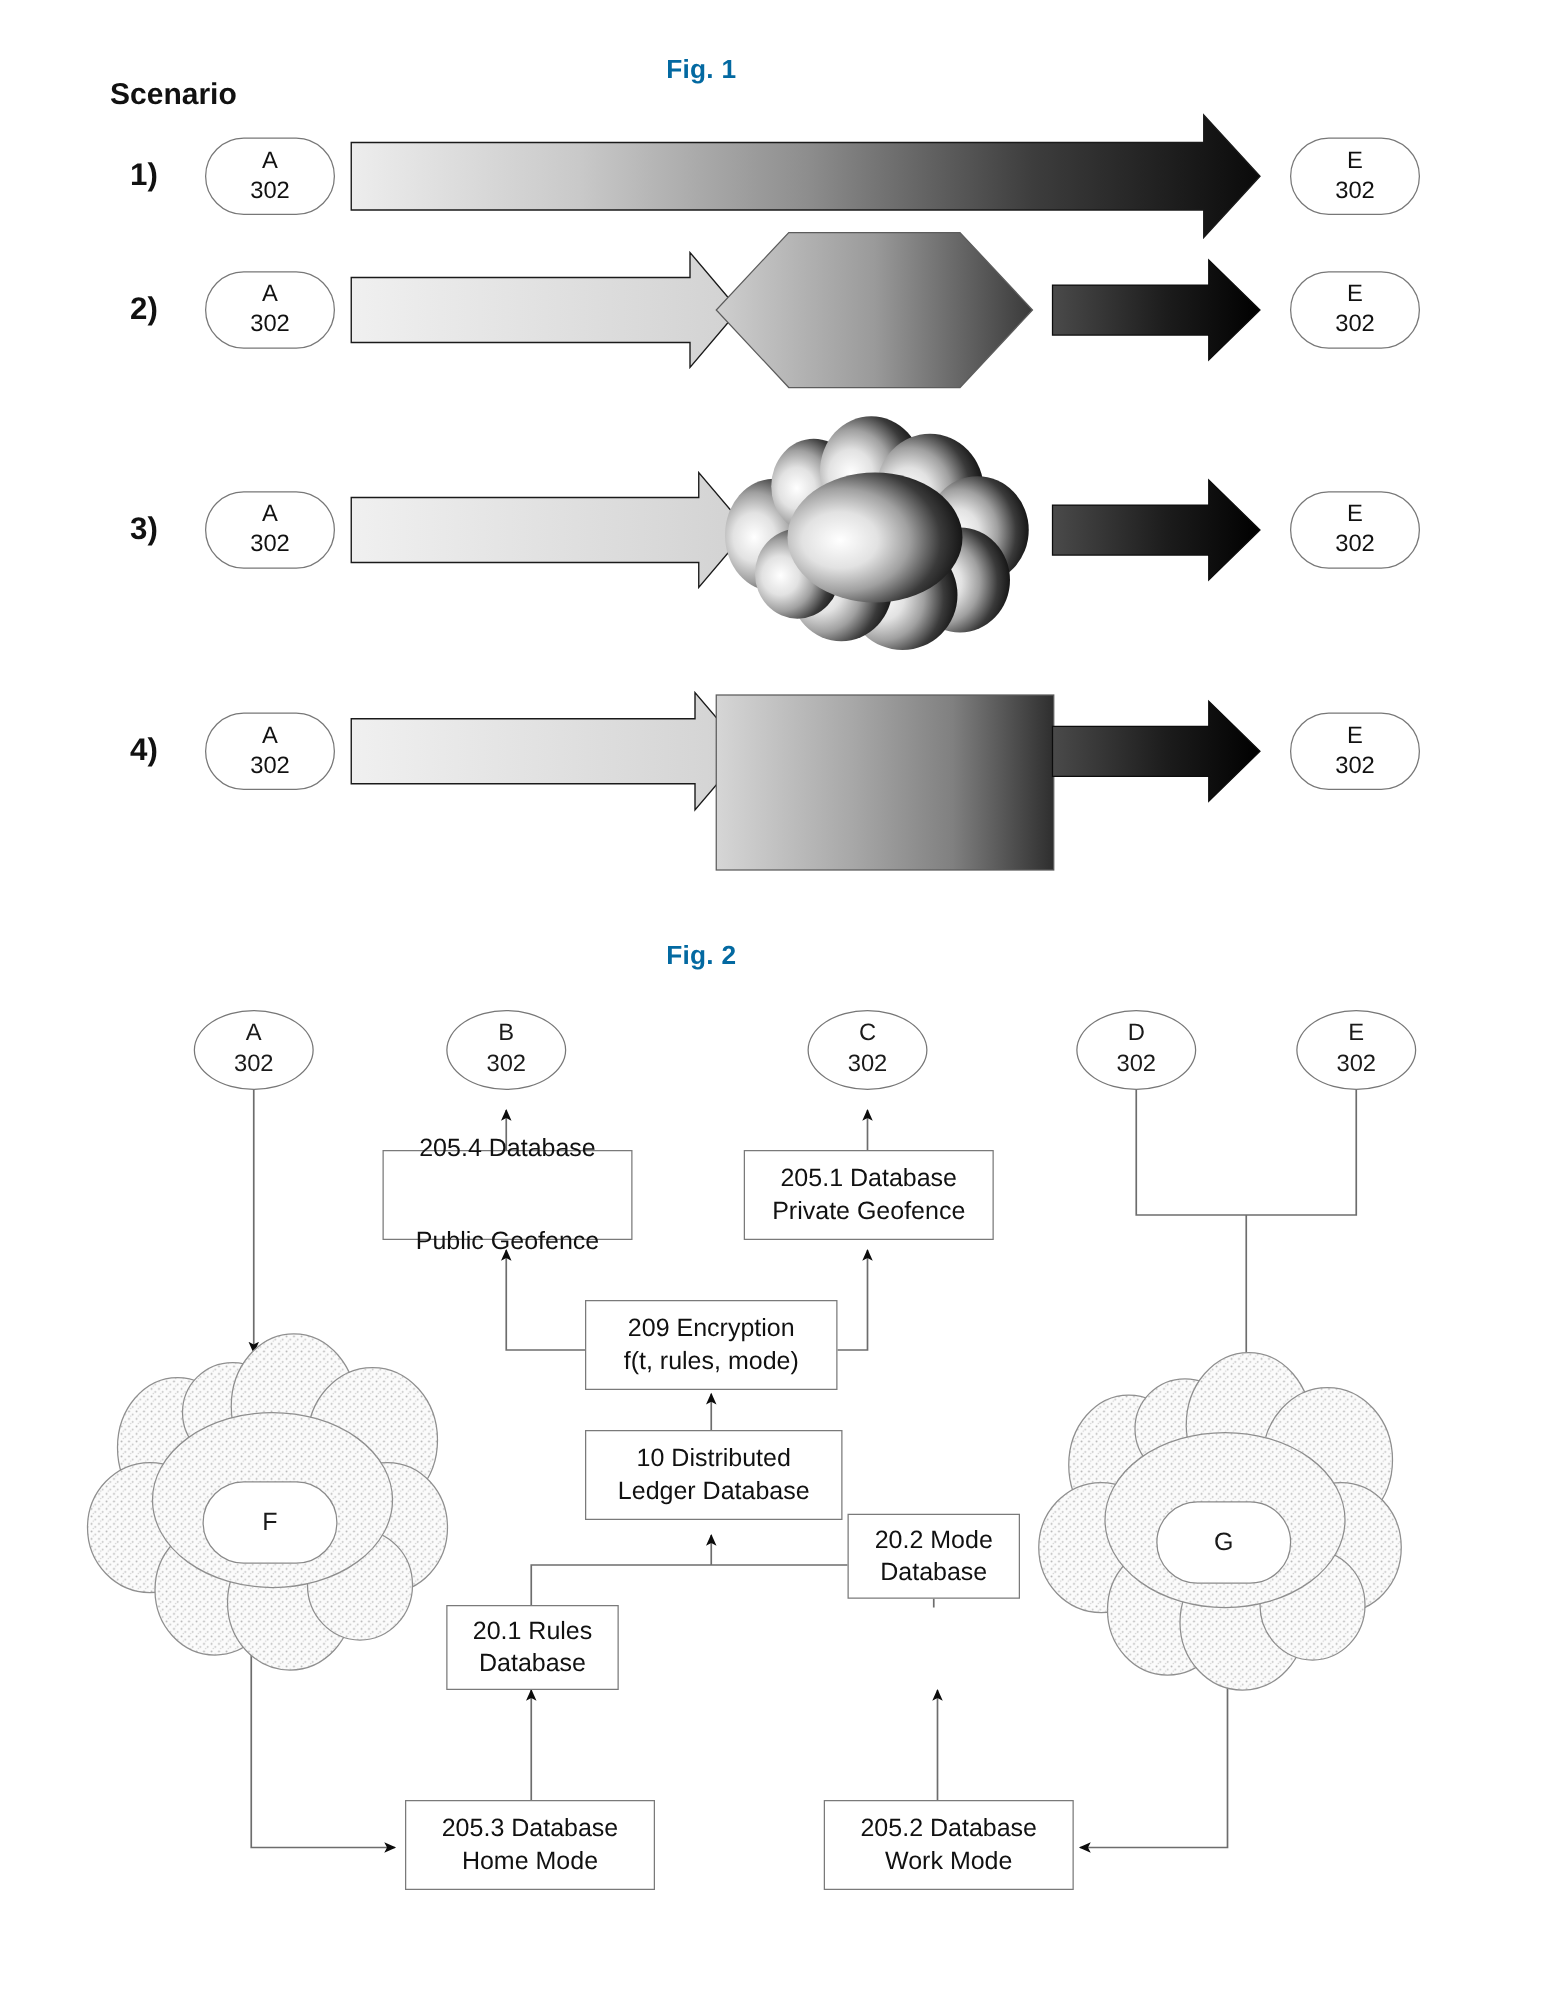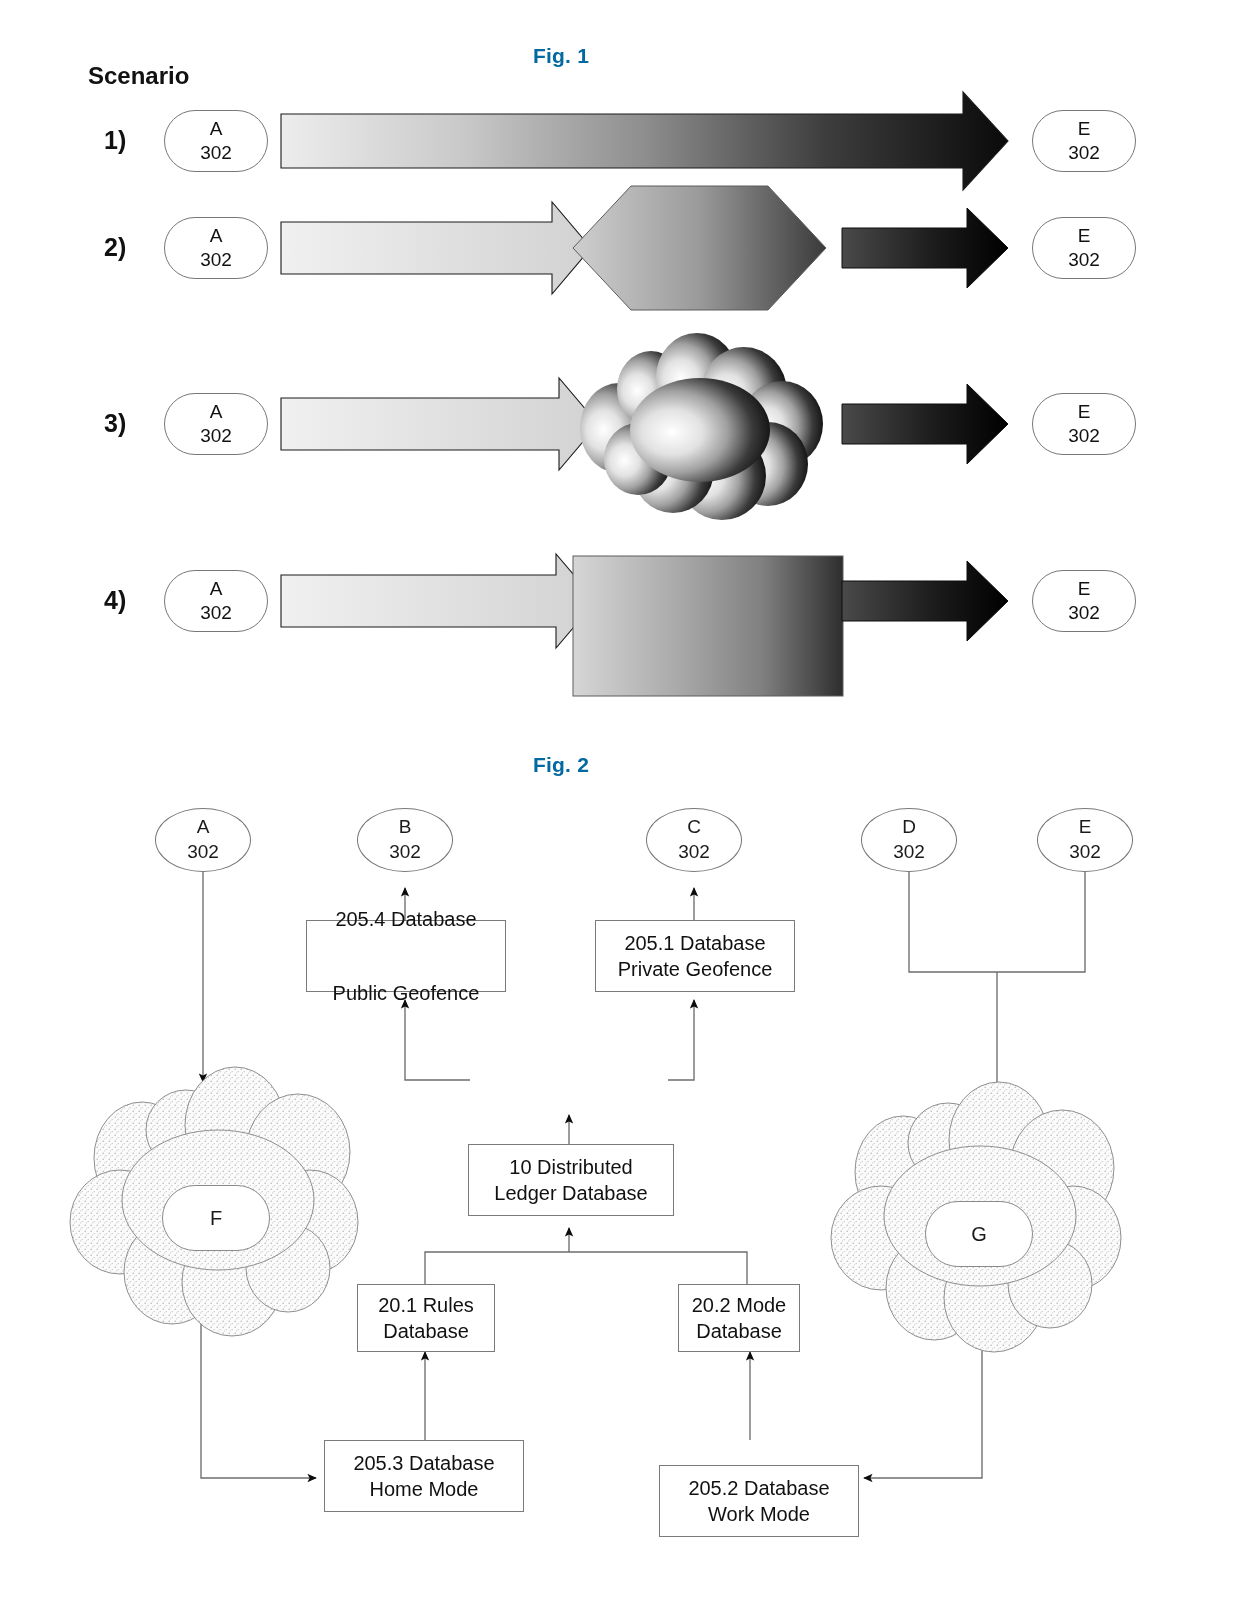--- a/index.html
+++ b/index.html
@@ -336,37 +336,41 @@
   </div>
 
   <div class="abs dbox" style="left:306px; top:920px; width:200px; height:72px;gap:48px;">
     <span>205.4 Database</span>
     <span>Public Geofence</span>
   </div>
   <div class="abs dbox" style="left:595px; top:920px; width:200px; height:72px;">
     <span>205.1 Database</span>
     <span>Private Geofence</span>
   </div>
+  <div class="abs dbox" style="left:468px; top:1040px; width:202px; height:72px;">
+    <span>209 Encryption</span>
+    <span>f(t, rules, mode)</span>
+  </div>
   <div class="abs dbox" style="left:468px; top:1144px; width:206px; height:72px;">
     <span>10 Distributed</span>
     <span>Ledger Database</span>
   </div>
   <div class="abs dbox" style="left:357px; top:1284px; width:138px; height:68px;">
     <span>20.1 Rules</span>
     <span>Database</span>
   </div>
-  <div class="abs dbox" style="left:678px; top:1284px; width:122px; height:68px;">
+  <div class="abs dbox" style="left:678px; top:1211px; width:138px; height:68px;">
     <span>20.2 Mode</span>
     <span>Database</span>
   </div>
   <div class="abs dbox" style="left:324px; top:1440px; width:200px; height:72px;">
     <span>205.3 Database</span>
     <span>Home Mode</span>
   </div>
-  <div class="abs dbox" style="left:659px; top:1440px; width:200px; height:72px;margin-top:25px;">
+  <div class="abs dbox" style="left:659px; top:1440px; width:200px; height:72px;">
     <span>205.2 Database</span>
     <span>Work Mode</span>
   </div>
 
   <div class="cloud-node" style="left:162px; top:1185px; width:108px; height:66px;">
     <span>F</span>
   </div>
 
   <div class="cloud-node" style="left:925px; top:1201px; width:108px; height:66px;">
     <span>G</span>

